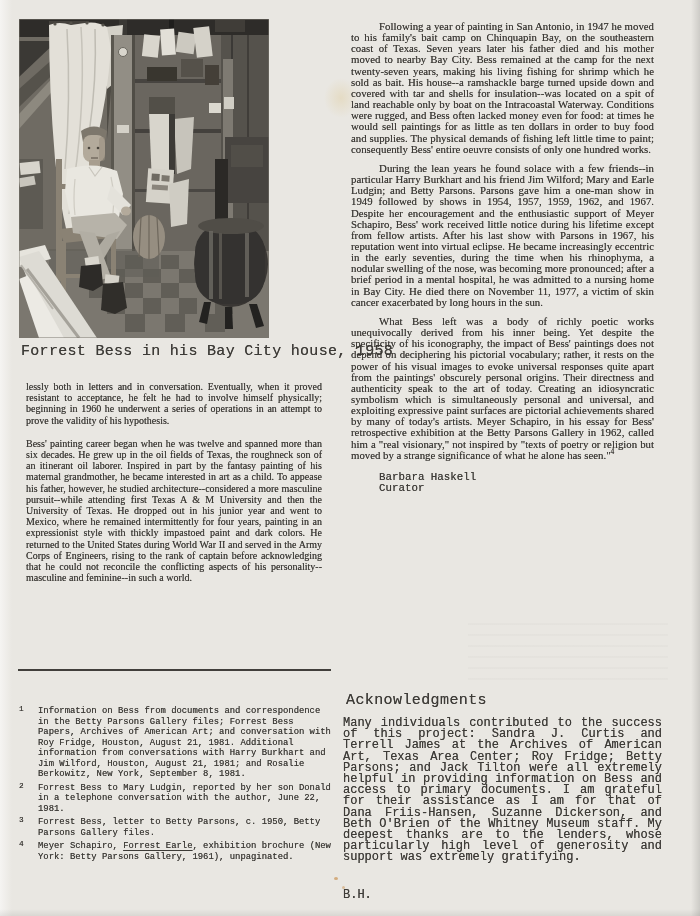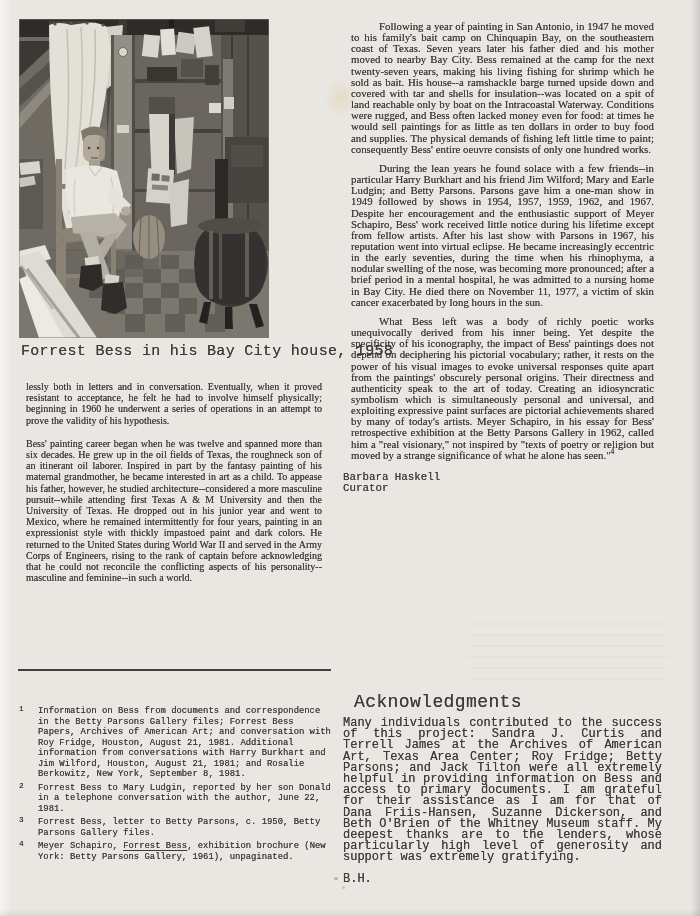--- a/index.html
+++ b/index.html
@@ -32,34 +32,34 @@
   .photo-wrap{position:absolute;left:19px;top:19px;width:250px;height:319px;}
   .caption{position:absolute;left:21px;top:343px;font-size:15px;letter-spacing:0.3px;white-space:nowrap;}
 
   .col{position:absolute;text-align:justify;}
   .col p{margin:8px;font-family:Liberation Serif, serif;}
   .right-col{left:343px;top:13px;width:319px;font-size:10.8px;line-height:11.15px;}
   .right-col p.indent{text-indent:2.6em;}
   .left-col{left:18px;top:373px;width:312px;font-size:10px;line-height:11.2px;}
   .left-col p + p{margin-top:12px;}
   .sig{margin-top:11px;text-align:left;}
-  .sig div{white-space:nowrap;}
+  .sig div{white-space:nowrap;margin-left:36px;}
   sup.fnref{font-size:7.5px;line-height:0;vertical-align:super;}
 
   .rule{position:absolute;left:18px;top:669px;width:313px;height:2px;background:#413f3b;}
 
   .footnotes{position:absolute;left:18px;top:706px;width:313px;font-size:8.9px;line-height:10.5px;text-align:left;}
   .fn{position:relative;padding-left:20px;margin-bottom:3px;}
   .fn-num{position:absolute;left:1px;top:-2px;font-size:7.8px;}
   .u{text-decoration:underline;text-underline-offset:1.5px;}
 
-  .ack-head{position:absolute;left:354px;top:692px;font-size:18px;letter-spacing:0.4px;white-space:nowrap;}
+  .ack-head{position:absolute;left:346px;top:692px;font-size:15px;letter-spacing:0.4px;white-space:nowrap;}
   .ack-body{position:absolute;left:343px;top:718px;width:319px;font-size:12px;line-height:11.2px;text-align:justify;}
   .ack-body p{margin:0;}
-  .ack-initials{margin-top:10px;text-align:left;}
+  .ack-initials{margin-top:26px;text-align:left;}
 </style>
 </head>
 <body>
 
 <div class="page">
   <div class="edge-left"></div>
   <div class="edge-right"></div>
   <div class="edge-bottom"></div>
   <div class="stain"></div>
   <div class="speck1"></div>
@@ -260,21 +260,21 @@
     <div class="fn">
       <span class="fn-num">2</span>
       <span>Forrest Bess to Mary Ludgin, reported by her son Donald in a telephone conversation with the author, June 22, 1981.</span>
     </div>
     <div class="fn">
       <span class="fn-num">3</span>
       <span>Forrest Bess, letter to Betty Parsons, c. 1950, Betty Parsons Gallery files.</span>
     </div>
     <div class="fn">
       <span class="fn-num">4</span>
-      <span>Meyer Schapiro, </span><span class="u">Forrest Bess</span><span>, exhibition brochure (New York:  Betty Parsons Gallery, 1961), unpaginated.</span>
+      <span>Meyer Schapiro, </span><span class="u">Forrest Earle</span><span>, exhibition brochure (New York:  Betty Parsons Gallery, 1961), unpaginated.</span>
     </div>
   </div>
 
   <div class="ack-head ink">Acknowledgments</div>
   <div class="ack-body ink">
     <p>Many individuals contributed to the success of this project:  Sandra J. Curtis and Terrell James at the Archives of American Art, Texas Area Center; Roy Fridge; Betty Parsons; and Jack Tilton were all extremely helpful in providing information on Bess and access to primary documents.  I am grateful for their assistance as I am for that of Dana Friis-Hansen, Suzanne Dickerson, and Beth O'Brien of the Whitney Museum staff.  My deepest thanks are to the lenders, whose particularly high level of generosity and support was extremely gratifying.</p>
     <div class="ack-initials">B.H.</div>
   </div>
 </div>
 

